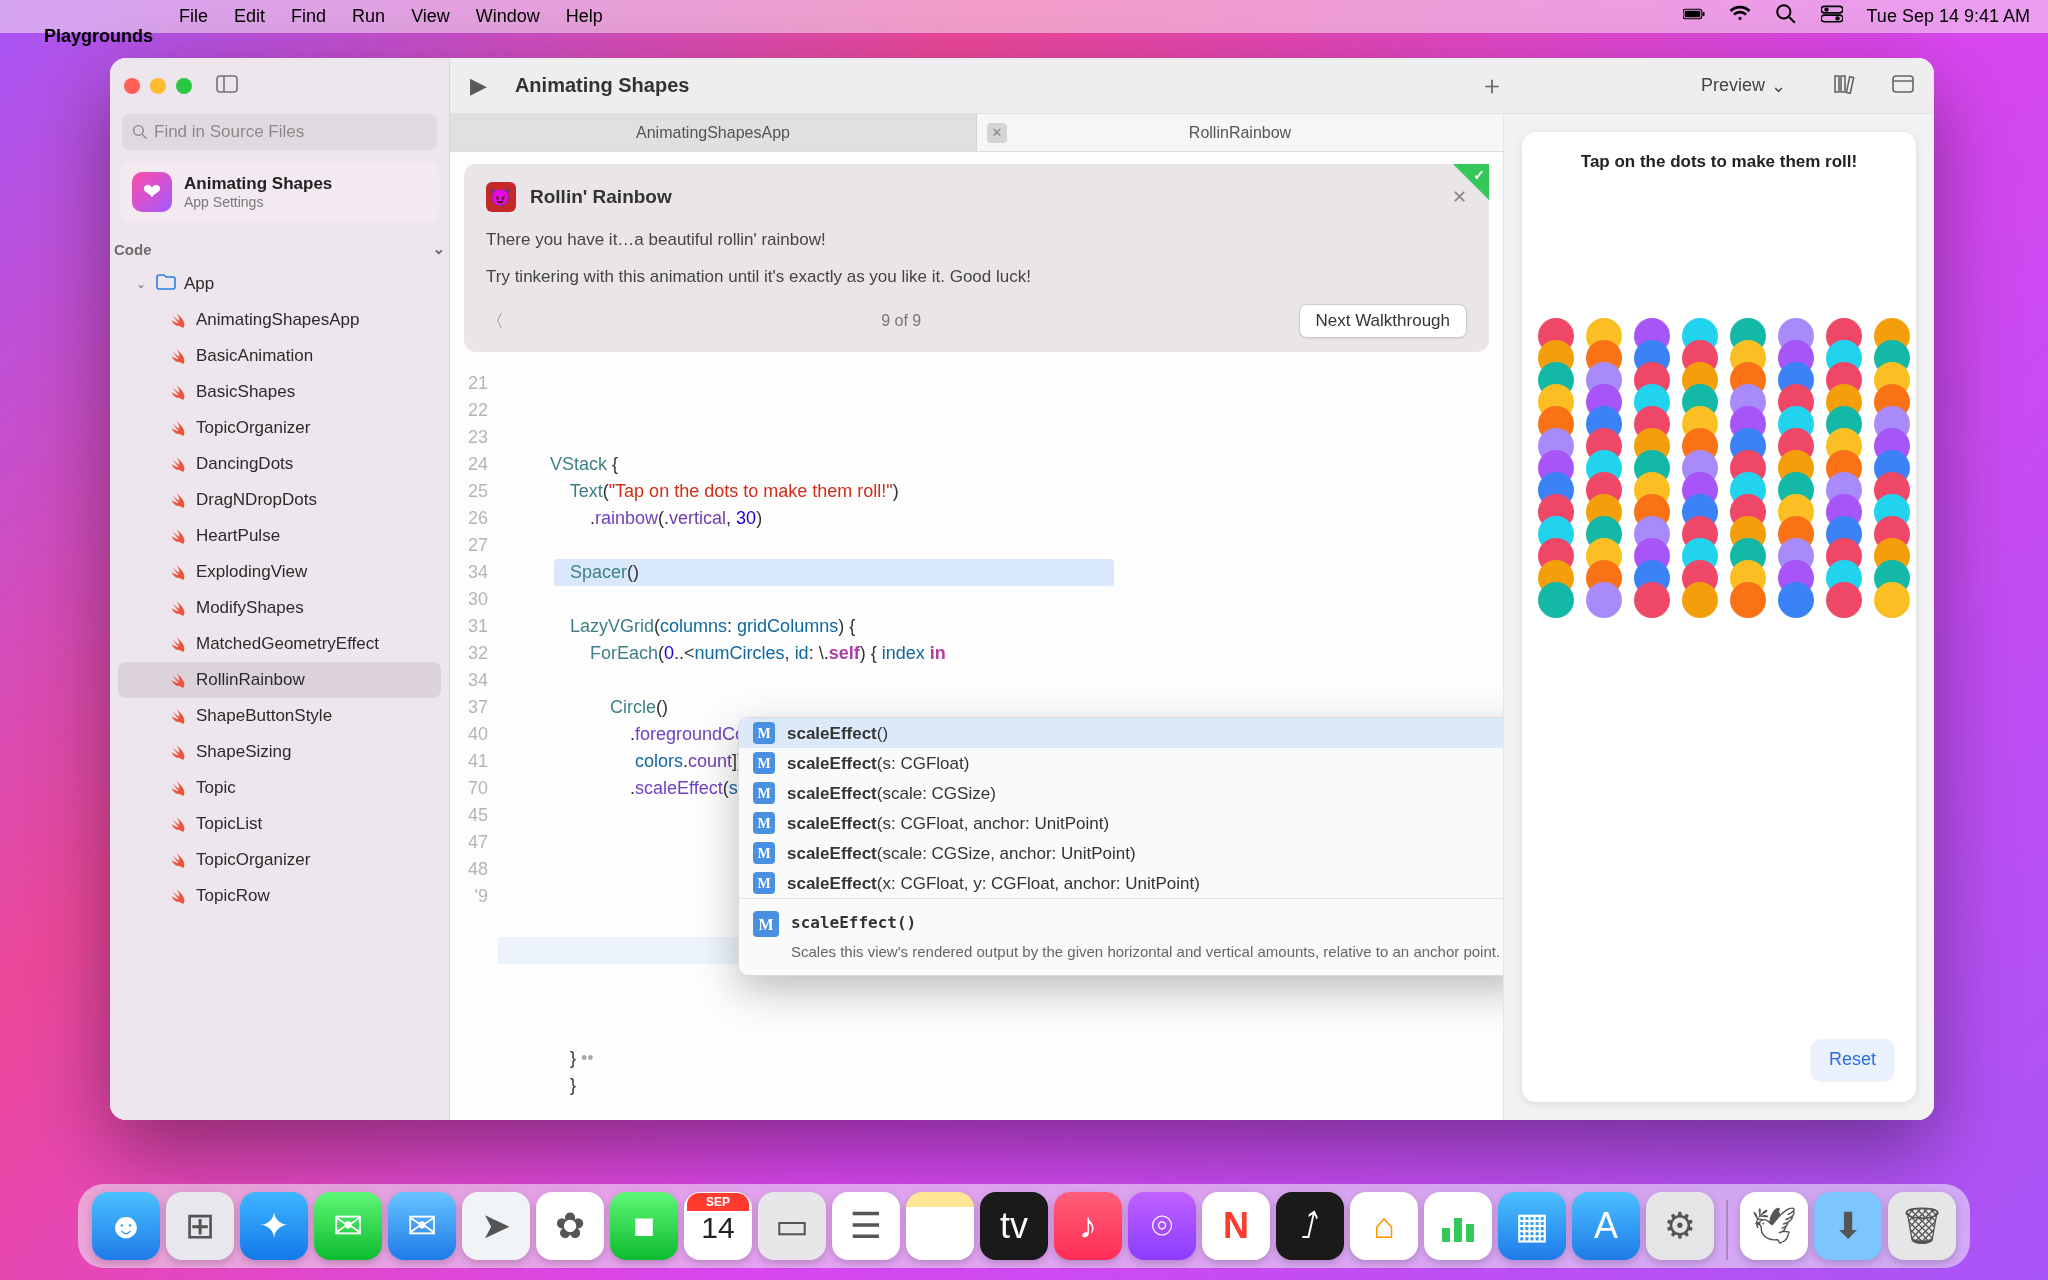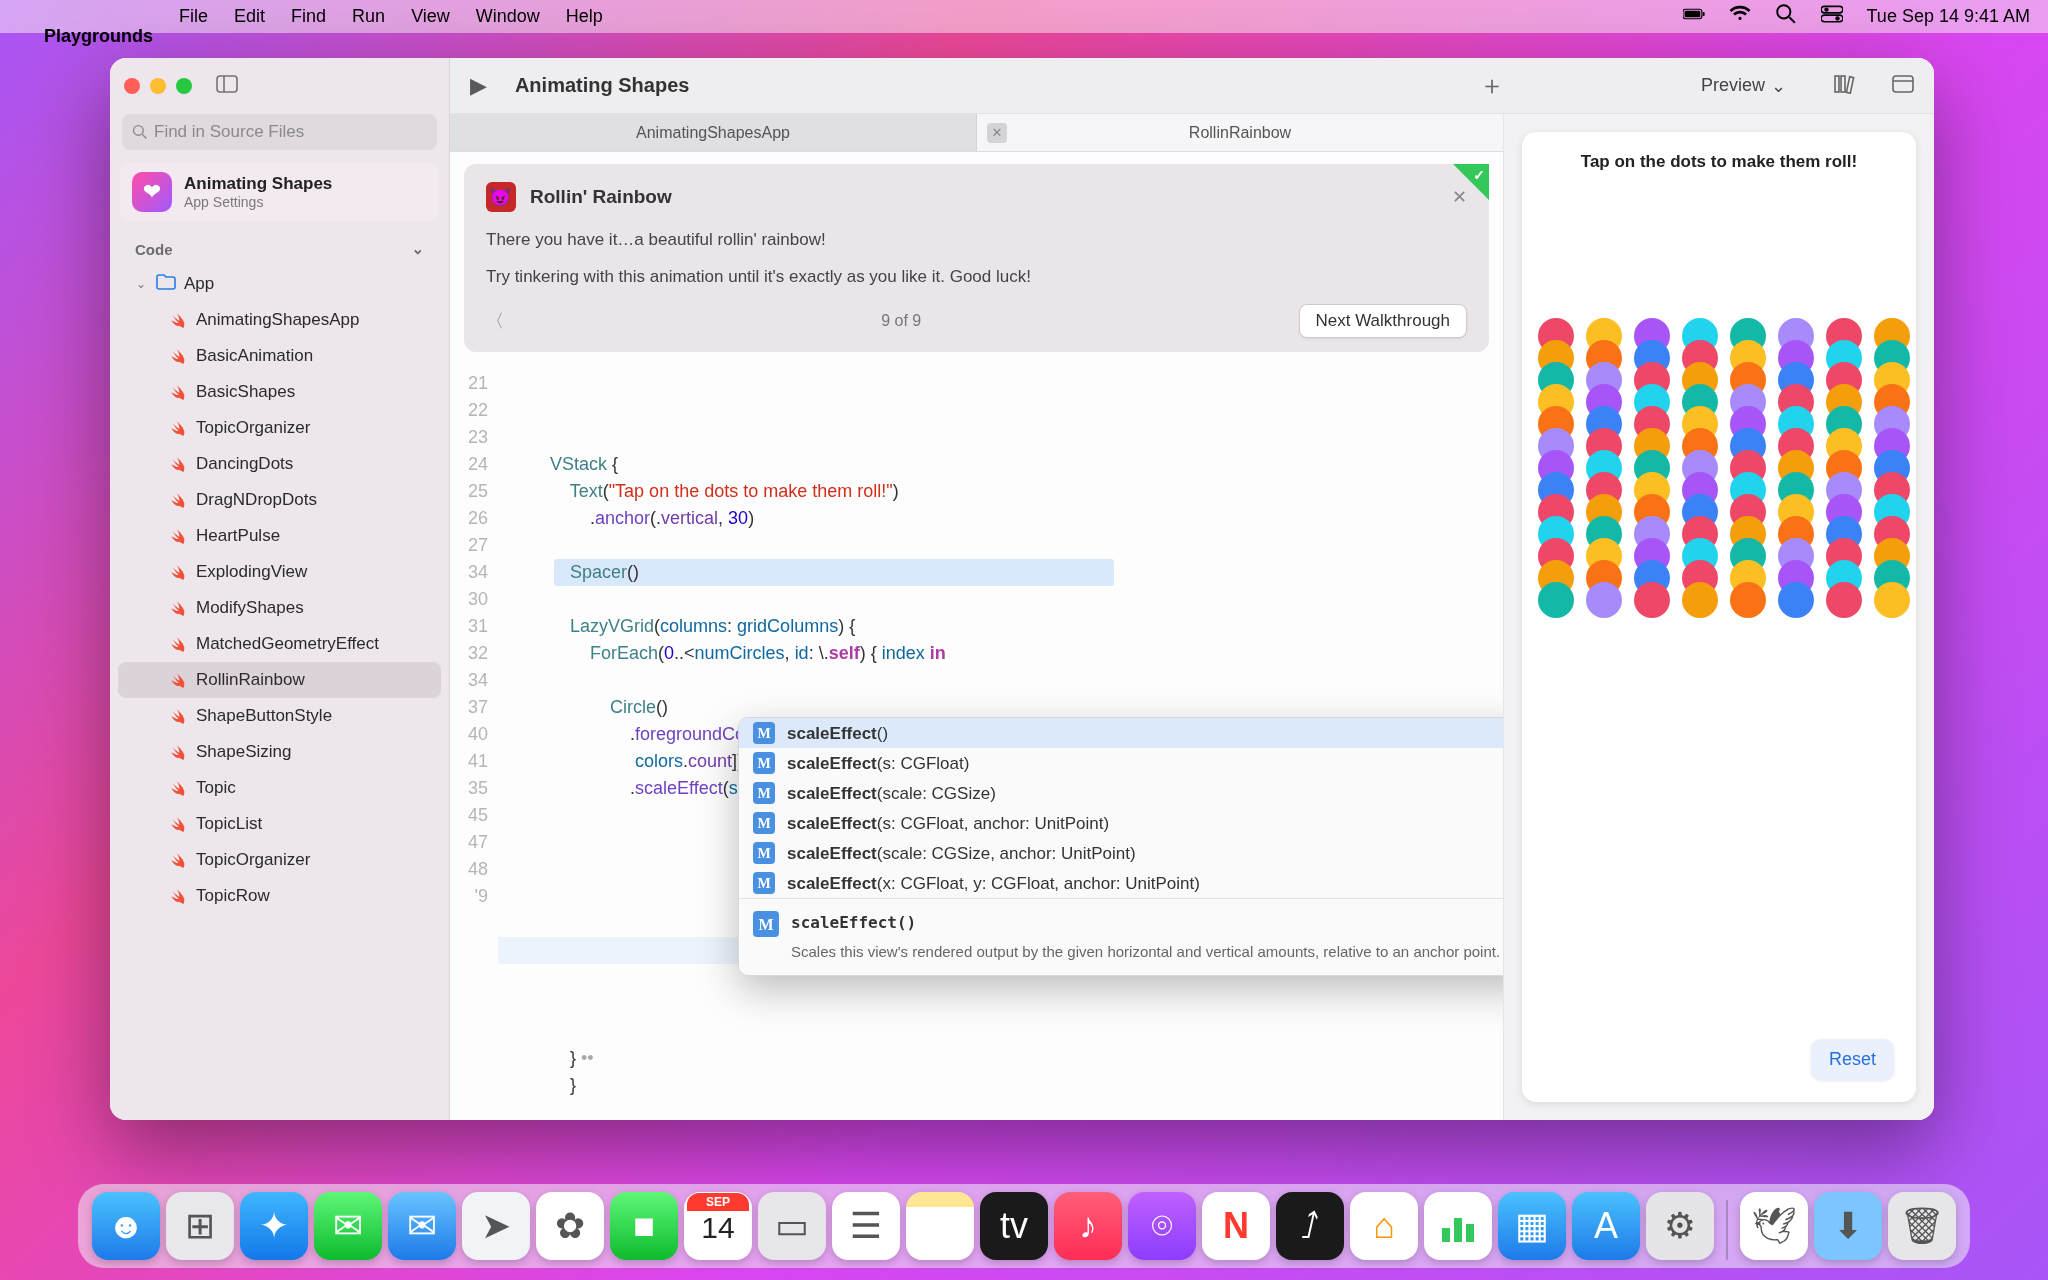--- a/index.html
+++ b/index.html
@@ -21,21 +21,21 @@
 .sb-top { height: 56px; display:flex; align-items:center; padding: 0 14px; gap: 10px; }
 .traffic { display:flex; gap: 10px; }
 .traffic span { width: 16px; height:16px; border-radius:50%; display:block; }
 .tl-r{background:#ff5f57;} .tl-y{background:#febc2e;} .tl-g{background:#28c840;}
 .sb-top .sidebaricon { margin-left: 14px; color:#6b6b6b; }
 .sb-search { margin: 0 12px 12px; background:#e1d9e0; border-radius:8px; height:36px; display:flex; align-items:center; padding:0 10px; color:#8a8a8a; font-size:17px; gap:6px; }
 .project-block { margin: 0 10px 10px; background:#f3e9f0; border-radius:10px; padding:10px 12px; display:flex; align-items:center; gap:12px; }
 .project-icon { width:40px; height:40px; border-radius:10px; background: linear-gradient(135deg,#ff4da6,#a259ff); display:flex; align-items:center; justify-content:center; color:#fff; font-size:22px; }
 .project-block .title { font-weight:600; font-size:17px; color:#222; }
 .project-block .sub { font-size:14px; color:#7a7a7a; }
-.sb-section-head { display:flex; justify-content:space-between; align-items:center; padding: 8px 25px; font-size:15px; color:#6c6c6c; font-weight:600;gap:24px; }
+.sb-section-head { display:flex; justify-content:space-between; align-items:center; padding: 8px 4px; font-size:15px; color:#6c6c6c; font-weight:600;gap:24px; }
 .tree { padding: 0 8px; }
 .tree-row { display:flex; align-items:center; gap:8px; height:36px; padding:0 8px 0 18px; border-radius:8px; font-size:17px; color:#2b2b2b; }
 .tree-row.folder { font-weight:400; }
 .tree-row .chev { width:12px; color:#777; font-size:12px; }
 .tree-row .folder-icon { color:#2a7de1; }
 .file-row { display:flex; align-items:center; gap:10px; height:36px; padding-left:48px; font-size:17px; color:#2b2b2b; border-radius:8px; margin:0 8px; }
 .file-row.selected { background:#dcd2da; }
 .swift-icon { width:20px; height:20px; display:flex; align-items:center; justify-content:center; color:#F05138; }
 
 
@@ -393,33 +393,33 @@
               <div></div>
               <div>34</div>
               <div>37</div>
               <div></div>
               <div></div>
               <div></div>
               <div></div>
               <div></div>
               <div>40</div>
               <div>41</div>
-              <div>35</div>
+              <div>70</div>
               <div>45</div>
               <div>47</div>
               <div>48</div>
               <div></div>
               <div>'9</div>
             </div>
           <div class="code" id="code">
 <div class="hl-line" style="top:573px;"></div>
 <div class="sel-box" style="top:195px; left:56px; width:560px; height:27px;"></div>
 <span style="position:relative">        <span class="type">VStack</span><span> {</span>
             <span class="type">Text</span><span>(</span><span class="str">"Tap on the dots to make them roll!"</span><span>)</span>
-                <span>.</span><span class="fn">anchor</span><span>(.</span><span class="prop">vertical</span><span>, </span><span class="num">30</span><span>)</span>
+                <span>.</span><span class="fn">rainbow</span><span>(.</span><span class="prop">vertical</span><span>, </span><span class="num">30</span><span>)</span>
 
             <span class="type">Spacer</span><span>()</span>
 
             <span class="type">LazyVGrid</span><span>(</span><span class="id">columns</span><span>: </span><span class="id">gridColumns</span><span>) {</span>
                 <span class="type">ForEach</span><span>(</span><span class="num">0</span><span>..&lt;</span><span class="id">numCircles</span><span>, </span><span class="id">id</span><span>: \.</span><span class="kw">self</span><span>) { </span><span class="id">index</span><span> </span><span class="kw">in</span>
 
                     <span class="type">Circle</span><span>()</span>
                         <span>.</span><span class="fn">foregroundColor</span><span>(</span><span class="id">colors</span><span>[</span><span class="id">index</span><span> %</span>
                          <span class="id">colors</span><span>.</span><span class="prop">count</span><span>])</span>
                         <span>.</span><span class="fn">scaleEffect</span><span>(</span><span class="id">scaleFactor</span><span>)</span>

